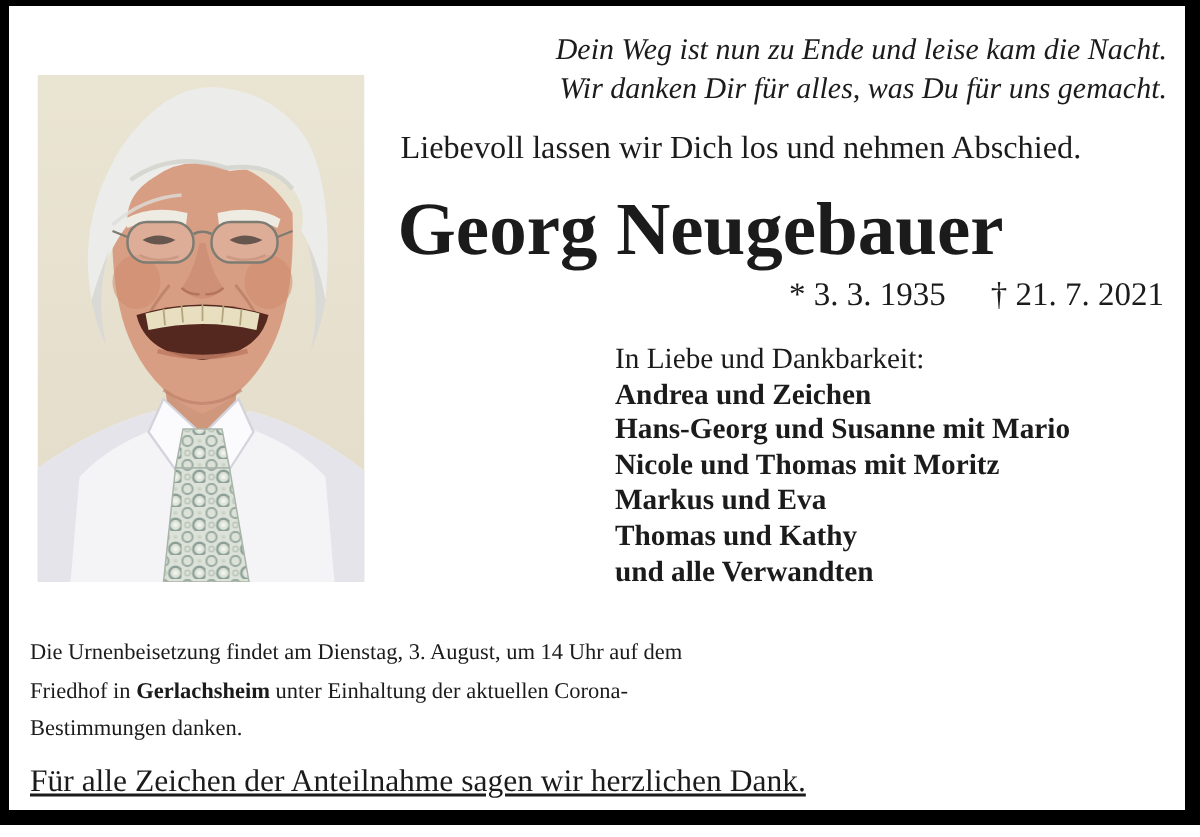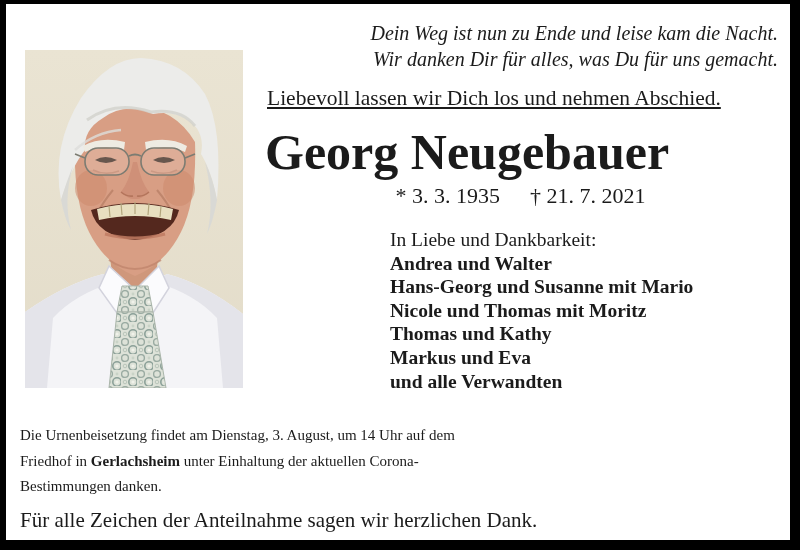--- a/index.html
+++ b/index.html
@@ -30,60 +30,60 @@
     font-style: italic;
     font-size: 20px;
     line-height: 26px;
     white-space: nowrap;
   }
   .farewell {
     position: absolute;
     left: 261px; top: 82px;
     font-size: 21.5px;
     white-space: nowrap;
-    text-decoration: underline;
   }
   .name {
     position: absolute;
     left: 259px; top: 120px; width: 511px;
     text-align: left;
     font-size: 50px;
     font-weight: bold;
     line-height: 56px;
     white-space: nowrap;
   }
   .dates {
     position: absolute;
     left: 259px; top: 179px; width: 511px;
-    text-align: center;
+    text-align: right;
     font-size: 22px;
     white-space: nowrap;
   }
   .dates .death { margin-left: 30px; }
   .mourners {
     position: absolute;
-    left: 384px; top: 224px;
+    left: 404px; top: 224px;
     font-size: 19.5px;
     line-height: 23.6px;
     white-space: nowrap;
   }
   .mourners .m-name { font-weight: bold; }
   .funeral {
     position: absolute;
     left: 14px; top: 419px; width: 750px;
     font-size: 15px;
     line-height: 25.5px;
     white-space: nowrap;
   }
   .funeral .place { font-weight: bold; text-align: right; }
   .thanks {
     position: absolute;
     left: 14px; top: 504px;
     font-size: 21px;
     white-space: nowrap;
+    text-decoration: underline;
   }
 </style>
 </head>
 <body>
 
 <div class="frame">
 
   <div class="photo">
     <svg viewBox="0 0 218 338" xmlns="http://www.w3.org/2000/svg">
       <defs>
@@ -162,25 +162,25 @@
   <div class="farewell">Liebevoll lassen wir Dich los und nehmen Abschied.</div>
 
   <div class="name">Georg Neugebauer</div>
 
   <div class="dates">
     <span class="birth">* 3. 3. 1935</span><span class="death">† 21. 7. 2021</span>
   </div>
 
   <div class="mourners">
     <div class="intro">In Liebe und Dankbarkeit:</div>
-    <div class="m-name">Andrea und Walter</div>
+    <div class="m-name">Andrea und Zeichen</div>
     <div class="m-name">Hans-Georg und Susanne mit Mario</div>
     <div class="m-name">Nicole und Thomas mit Moritz</div>
+    <div class="m-name">Markus und Eva</div>
     <div class="m-name">Thomas und Kathy</div>
-    <div class="m-name">Markus und Eva</div>
     <div class="m-name">und alle Verwandten</div>
   </div>
 
   <div class="funeral">
     <div>Die Urnenbeisetzung findet am Dienstag, 3. August, um 14 Uhr auf dem</div>
     <div><span>Friedhof in </span><span class="place">Gerlachsheim</span><span> unter Einhaltung der aktuellen Corona-</span></div>
     <div>Bestimmungen danken.</div>
   </div>
 
   <div class="thanks">Für alle Zeichen der Anteilnahme sagen wir herzlichen Dank.</div>

